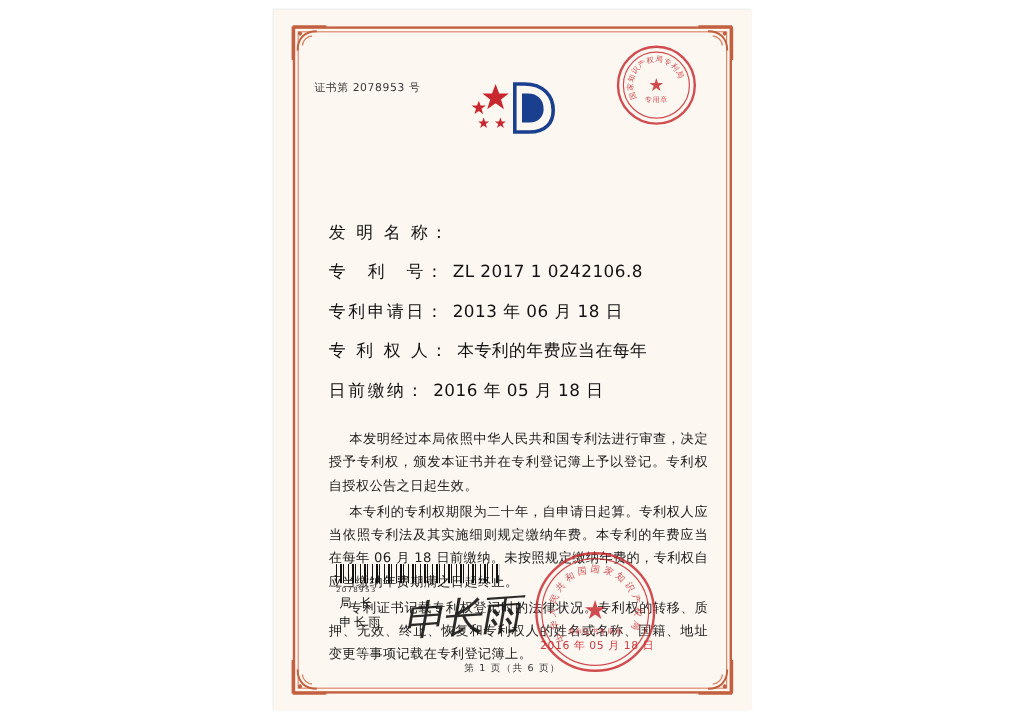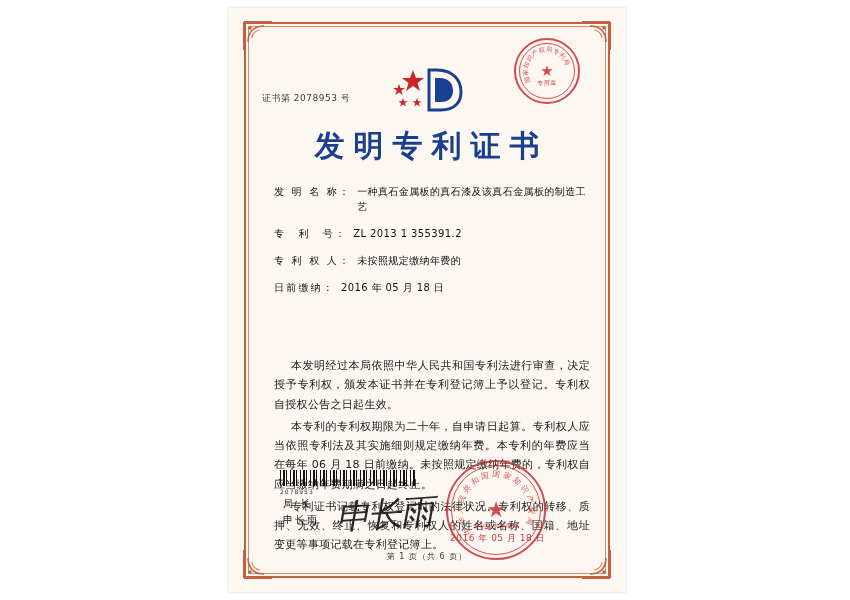--- a/index.html
+++ b/index.html
@@ -62,21 +62,21 @@
   }
   .corner.tl { left: 14px; top: 12px; }
   .corner.tr { right: 14px; top: 12px; transform: scaleX(-1); }
   .corner.bl { left: 14px; bottom: 12px; transform: scaleY(-1); }
   .corner.br { right: 14px; bottom: 12px; transform: scale(-1,-1); }
 
   
   .cert-no {
     position: absolute;
     left: 34px;
-    top: 84px;
+    top: 59px;
     font-size: 9px;
     color: #3a3a3a;
     letter-spacing: 0.5px;
     font-family: "DejaVu Sans", "Liberation Sans", sans-serif;
   }
 
   .logo {
     position: absolute;
     left: 50%;
     top: 56px;
@@ -103,21 +103,21 @@
   .fields {
     position: absolute;
     left: 46px;
     right: 34px;
     top: 176px;
   }
   .field {
     display: flex;
     align-items: baseline;
     margin-bottom: 12px;
-    font-size: 10px;
+    font-size: 14px;
     color: #222;
     line-height: 1.5;
   }
   .field .label {
     white-space: nowrap;
     letter-spacing: 2.2px;
     color: #111;
   }
   .field .value {
     margin-left: 6px;
@@ -317,34 +317,36 @@
       <svg width="96" height="52" viewBox="0 0 96 52">
         <path d="M50 6 L50 46 L62 46 C76 46 82 38 82 28 C82 16 74 6 58 6 Z" fill="none" stroke="#1b3f8f" stroke-width="3"></path>
         <path d="M56 14 L56 38 L62 38 C70 38 74 33 74 27 C74 19 69 14 61 14 Z" fill="#1b3f8f"></path>
         <polygon points="34,6 37,14 45,14 38.5,19 41,27 34,22 27,27 29.5,19 23,14 31,14" fill="#c8272d"></polygon>
         <polygon points="20,20 21.5,24 26,24 22.3,26.6 23.6,31 20,28.4 16.4,31 17.7,26.6 14,24 18.5,24" fill="#c8272d"></polygon>
         <polygon points="24,34 25.2,37.2 28.6,37.2 25.8,39.3 26.9,42.6 24,40.5 21.1,42.6 22.2,39.3 19.4,37.2 22.8,37.2" fill="#c8272d"></polygon>
         <polygon points="38,34 39.2,37.2 42.6,37.2 39.8,39.3 40.9,42.6 38,40.5 35.1,42.6 36.2,39.3 33.4,37.2 36.8,37.2" fill="#c8272d"></polygon>
       </svg>
     </div>
 
-    <div class="title">发明专利证书</div>
 
     <div class="fields">
       <div class="field">
         <span class="label">发 明 名 称：</span>
-        <span class="value">一种真石金属板的真石漆及该真石金属板的制造工艺</span>
       </div>
       <div class="field">
         <span class="label">专　利　号：</span>
-        <span class="value">ZL 2013 1 355391.2</span>
+        <span class="value">ZL 2017 1 0242106.8</span>
+      </div>
+      <div class="field">
+        <span class="label">专利申请日：</span>
+        <span class="value">2013 年 06 月 18 日</span>
       </div>
       <div class="field">
         <span class="label">专 利 权 人：</span>
-        <span class="value">未按照规定缴纳年费的</span>
+        <span class="value">本专利的年费应当在每年</span>
       </div>
       <div class="field">
         <span class="label">日前缴纳：</span>
         <span class="value">2016 年 05 月 18 日</span>
       </div>
     </div>
 
     <div class="body-text">
       <p>本发明经过本局依照中华人民共和国专利法进行审查，决定授予专利权，颁发本证书并在专利登记簿上予以登记。专利权自授权公告之日起生效。</p>
       <p>本专利的专利权期限为二十年，自申请日起算。专利权人应当依照专利法及其实施细则规定缴纳年费。本专利的年费应当在每年 06 月 18 日前缴纳。未按照规定缴纳年费的，专利权自应当缴纳年费期满之日起终止。</p>

